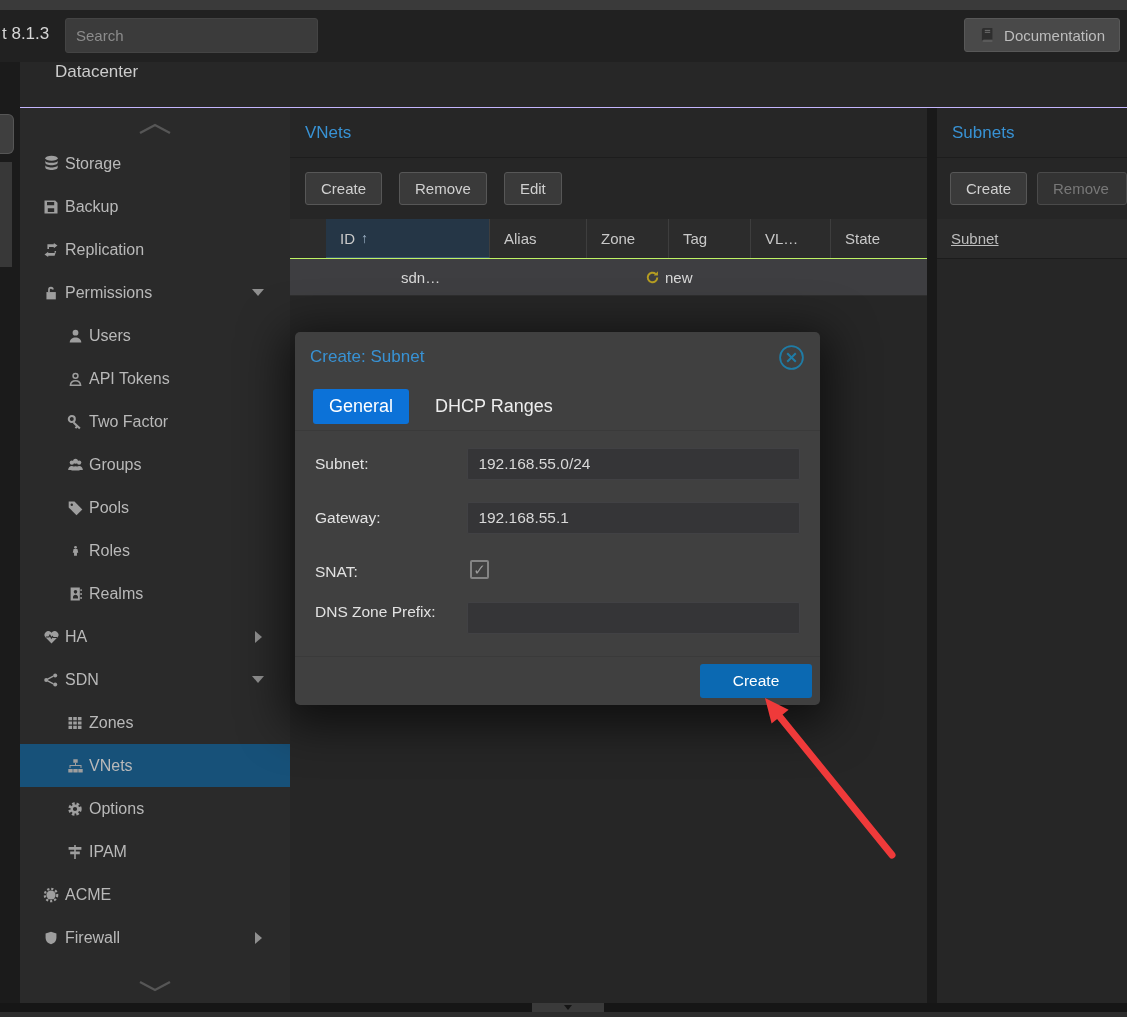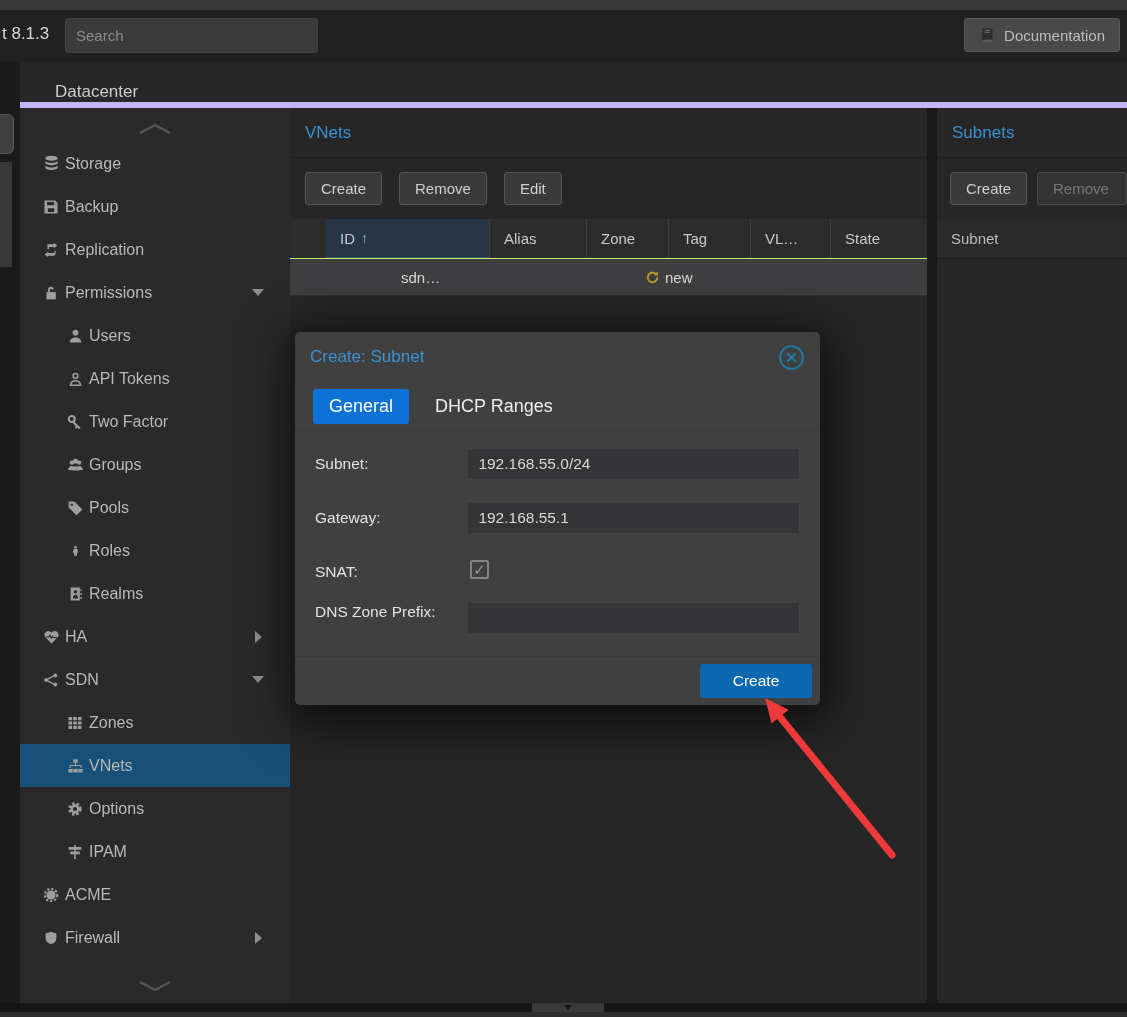--- a/index.html
+++ b/index.html
@@ -15,21 +15,21 @@
   .search { position:absolute; left:65px; top:8px; width:253px; height:35px; background:#3b3b3b;
             border:1px solid #444; border-radius:3px; color:#cfcfcf; font-size:15px; padding:0 10px;
             font-family:"Liberation Sans", sans-serif; }
   .search::placeholder { color:#8c8c8c; }
   .doc-btn { position:absolute; right:7px; top:8px; height:34px; padding:0 14px; background:#494949;
              border:1px solid #585858; border-radius:3px; display:flex; align-items:center; gap:9px;
              color:#bdbdbd; font-size:15px; cursor:pointer; }
   .doc-btn svg { color:#2e2e2e; }
 
   .breadcrumb-bar { position:absolute; left:20px; top:62px; width:1107px; height:46px; background:#272727;
-                    border-bottom:6px solid #c4b5fd; display:flex; align-items:flex-end; }
+                    border-bottom:1px solid #c4b5fd; display:flex; align-items:flex-start; }
   .breadcrumb-bar .bc { margin-left:35px; font-size:17px; color:#cccccc; }
 
   
   .left-edge { position:absolute; left:0; top:62px; width:20px; height:955px; background:#1b1b1b; }
   .edge-btn { position:absolute; left:0; top:52px; width:14px; height:40px; background:#3f3f3f;
               border:1px solid #565656; border-left:none; border-radius:0 6px 6px 0; }
   .edge-thumb { position:absolute; left:0; top:100px; width:12px; height:105px; background:#383838; }
 
   
   .sidebar { position:absolute; left:20px; top:108px; width:270px; height:895px; background:#2a2a2a; }
@@ -63,21 +63,21 @@
   .gh-cell.sorted { background:#253646; border-bottom:1px solid #3a5674; }
   .sort-arrow { margin-left:6px; color:#9fb3c8; font-size:14px; }
   .c-id{width:164px;} .c-alias{width:97px;} .c-zone{width:82px;} .c-tag{width:82px;}
   .c-vl{width:80px;} .c-state{flex:1; border-right:none;}
   .grid-row { height:37px; display:flex; background:#3e3e41; border-bottom:1px solid #2e2e2e;
               color:#d8d8d8; font-size:15px; cursor:pointer; }
   .gr-cell { display:flex; align-items:center; padding-left:14px; white-space:nowrap; overflow:hidden; }
   .state-ico { color:var(--c-state-new); margin-right:5px; display:flex; align-items:center; }
 
   .subnet-head { height:40px; display:flex; align-items:center; padding-left:14px; background:#2a2a2a;
-                 border-bottom:1px solid #1c1c1c; color:#bdbdbd; font-size:15px; cursor:pointer; }
+                 border-bottom:1px solid #1c1c1c; color:#bdbdbd; font-size:15px; cursor:pointer;text-decoration:underline; }
 
   
   .bottom-splitter { position:absolute; left:0; top:1003px; width:1127px; height:9px; background:#161616; }
   .splitter-tab { position:absolute; left:532px; top:0; width:72px; height:9px; background:#3a3a3a;
                   display:flex; align-items:center; justify-content:center; cursor:pointer; }
   .splitter-tab .tri { width:0; height:0; border:4px solid transparent; border-top:5px solid #151515; margin-top:4px; }
   .bottom-strip { position:absolute; left:0; top:1012px; width:1127px; height:5px; background:#2d2d2d; }
 
   
   .modal { position:absolute; left:295px; top:332px; width:525px; height:373px; background:#404040;

